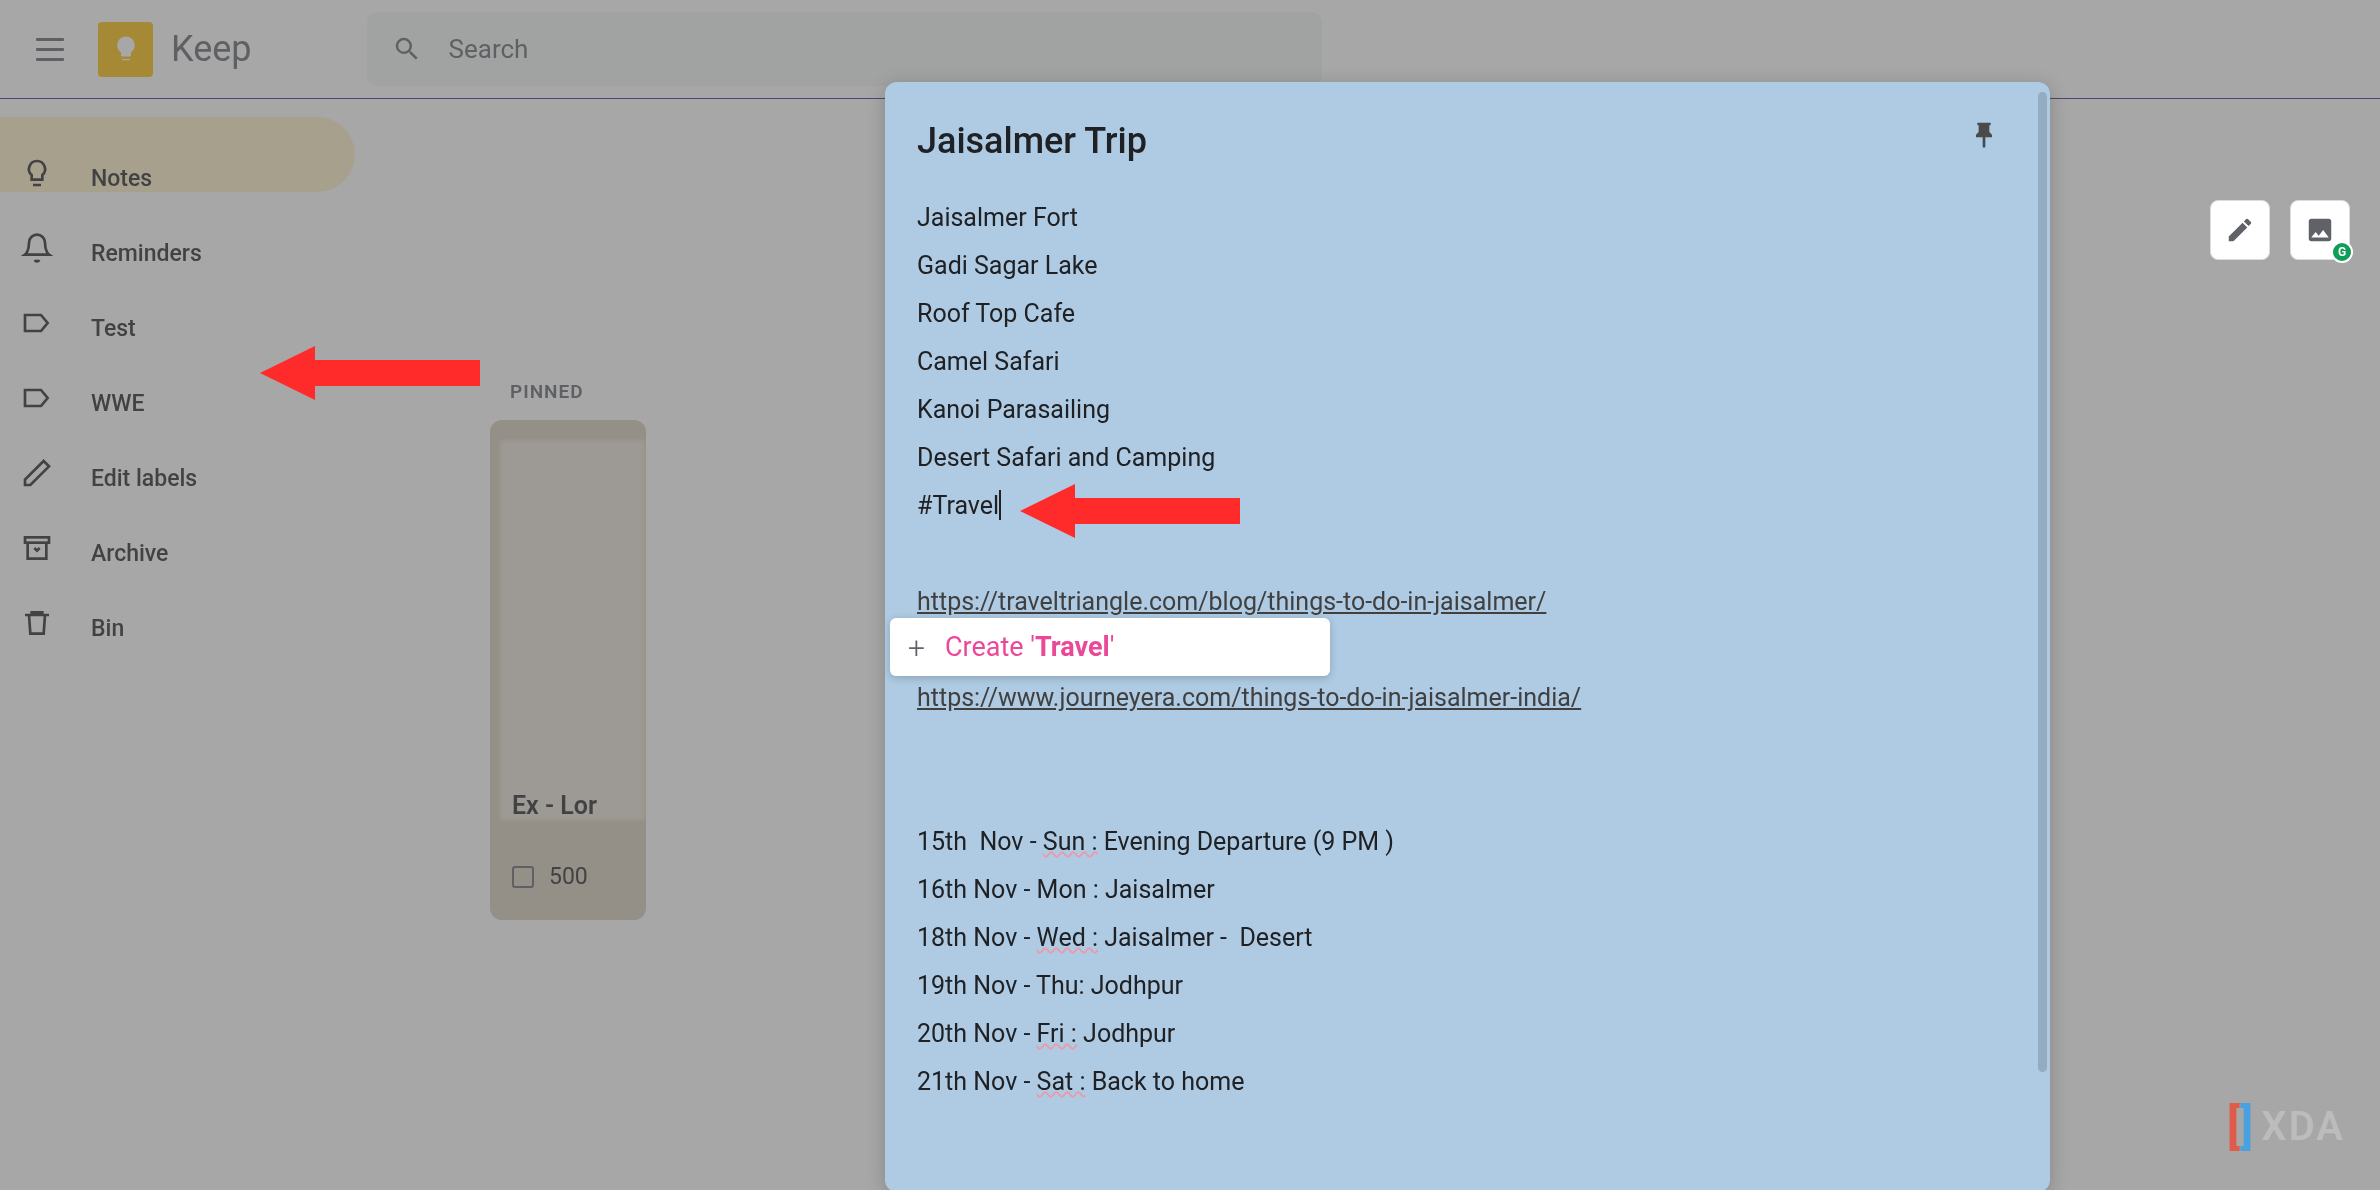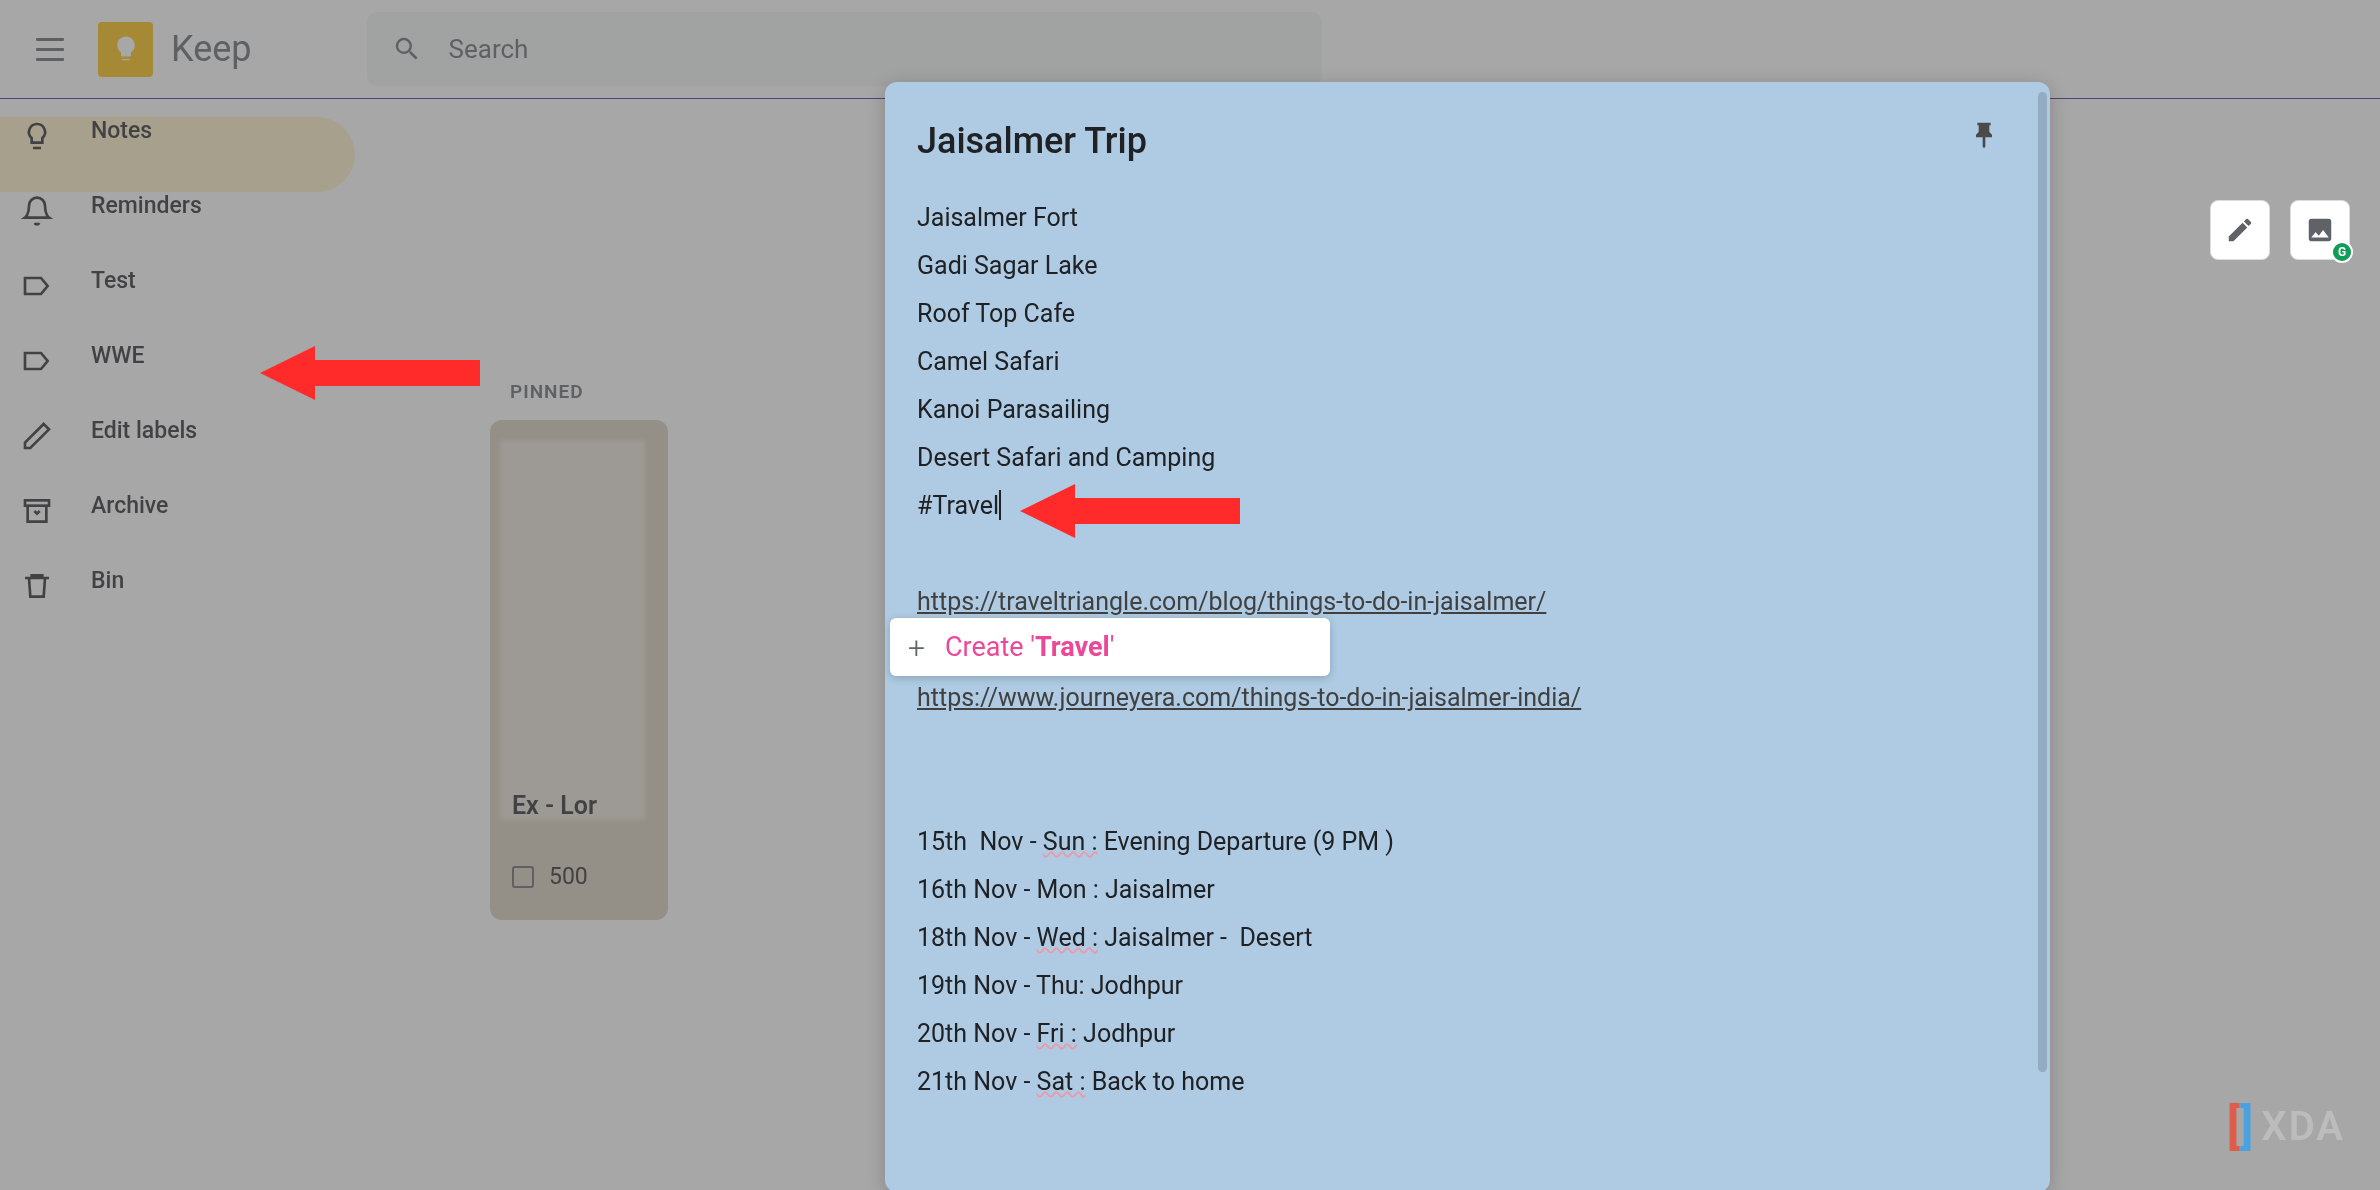--- a/index.html
+++ b/index.html
@@ -102,21 +102,21 @@
     .sidebar {
       position: absolute;
       top: 100px;
       left: 0;
       width: 420px;
       padding-top: 17px;
     }
     .sidebar-item {
       height: 75px;
       display: flex;
-      align-items: flex-start;
+      align-items: flex-end;
       padding-left: 18px;
       border-radius: 0 40px 40px 0;
       cursor: pointer;
       gap: 35px;
     }
     .sidebar-item.active {
       background: #feefc3;
       width: 355px;
     }
     .sidebar-icon {
@@ -140,21 +140,21 @@
       font-size: 19px;
       color: #5f6368;
       font-weight: 600;
       letter-spacing: 1px;
     }
     
     .bg-card {
       position: absolute;
       top: 420px;
       left: 490px;
-      width: 178px;
+      width: 156px;
       height: 500px;
       background: #d4c9b8;
       border-radius: 12px;
       overflow: hidden;
     }
     .bg-card-inner {
       position: absolute;
       left: 10px;
       top: 20px;
       width: 145px;

